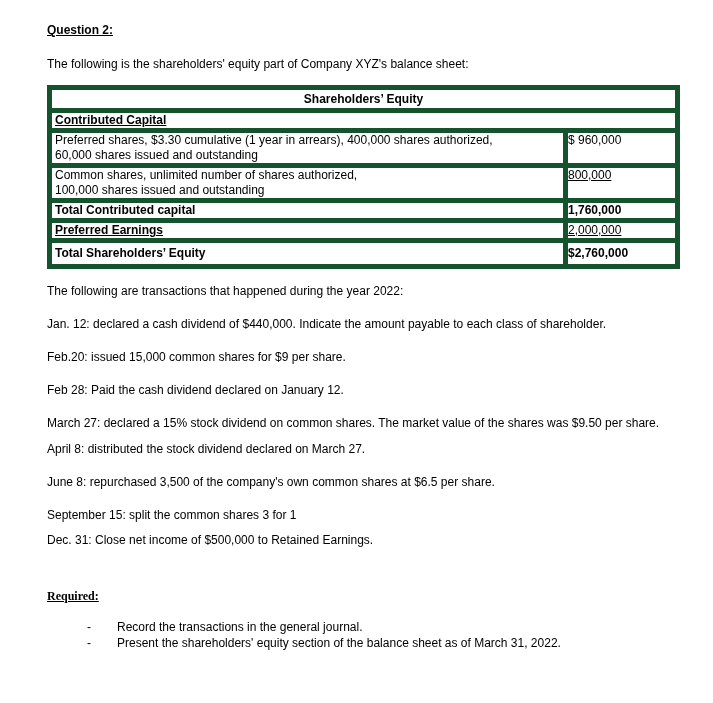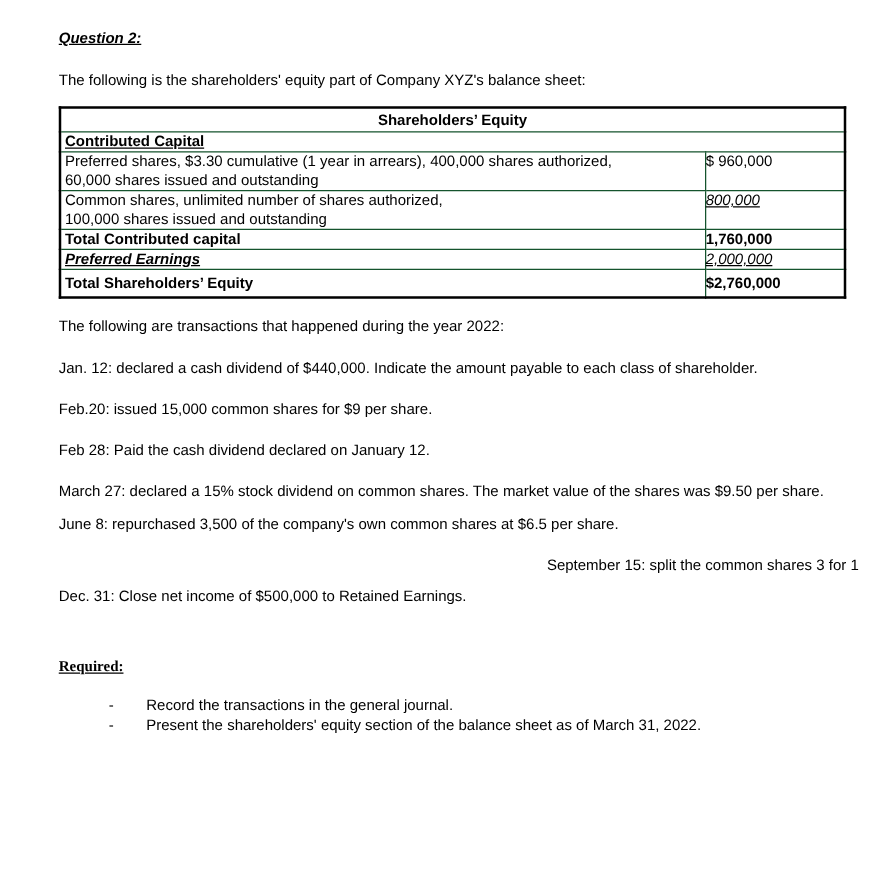--- a/index.html
+++ b/index.html
@@ -19,60 +19,59 @@
     padding: 22px 0 0 47px;
   }
   .content {
     width: 640px;
   }
   .question-heading {
     font-weight: bold;
     text-decoration: underline;
     line-height: 16px;
     margin-bottom: 18px;
-    font-style: italic;
   }
   p {
     margin: 0 0 17px 0;
     line-height: 16px;
   }
   p.intro { margin-bottom: 13px; }
   p.after-two-line { margin-bottom: 10px; }
-  p.tight-bottom { margin-bottom: 9px; text-align: right; }
+  p.tight-bottom { margin-bottom: 9px; }
   p.before-required { margin-bottom: 40px; }
 
   table.equity-table {
     border-collapse: collapse;
     table-layout: fixed;
     width: 628px;
     border: 2px solid #000000;
     margin: 0 0 14px 0;
   }
   .equity-table td {
-    border: 1px solid #14532d;
+    border: 5px solid #14532d;
     vertical-align: top;
     line-height: 15px;
     padding: 0 3px;
   }
   .equity-table td.t-title {
     text-align: center;
     font-weight: bold;
     padding-top: 2px;
     padding-bottom: 1px;
   }
   .equity-table td.t-section {
     font-weight: bold;
   }
   .equity-table td.t-section span { text-decoration: underline; }
   .equity-table td.t-value {
     text-align: left;
     padding: 0 0;
   }
   .equity-table .bold { font-weight: bold; }
-  .equity-table .u { text-decoration: underline; font-style: italic; }
+  .equity-table .u { text-decoration: underline; }
   .equity-table td.t-center { text-align: left; }
   .equity-table tr.row-last td { padding-top: 3px; padding-bottom: 3px; }
 
   .required-heading {
     font-weight: bold;
     text-decoration: underline;
     line-height: 16px;
     margin-bottom: 15px;
     font-family: Liberation Serif, serif;
   }
@@ -136,20 +135,21 @@
         </tr>
       </tbody>
     </table>
 
     <p>The following are transactions that happened during the year 2022:</p>
 
     <p>Jan. 12: declared a cash dividend of $440,000. Indicate the amount payable to each class of shareholder.</p>
     <p>Feb.20: issued 15,000 common shares for $9 per share.</p>
     <p>Feb 28: Paid the cash dividend declared on January 12.</p>
     <p class="after-two-line">March 27: declared a 15% stock dividend on common shares. The market value of the shares was $9.50 per share.</p>
+    <p>April 8: distributed the stock dividend declared on March 27.</p>
     <p>June 8: repurchased 3,500 of the company's own common shares at $6.5 per share.</p>
     <p class="tight-bottom">September 15: split the common shares 3 for 1</p>
     <p class="before-required">Dec. 31: Close net income of $500,000 to Retained Earnings.</p>
 
     <div class="required-heading">Required:</div>
 
     <div class="required-list">
       <div class="req-item">
         <span class="dash">-</span>
         <span>Record the transactions in the general journal.</span>

